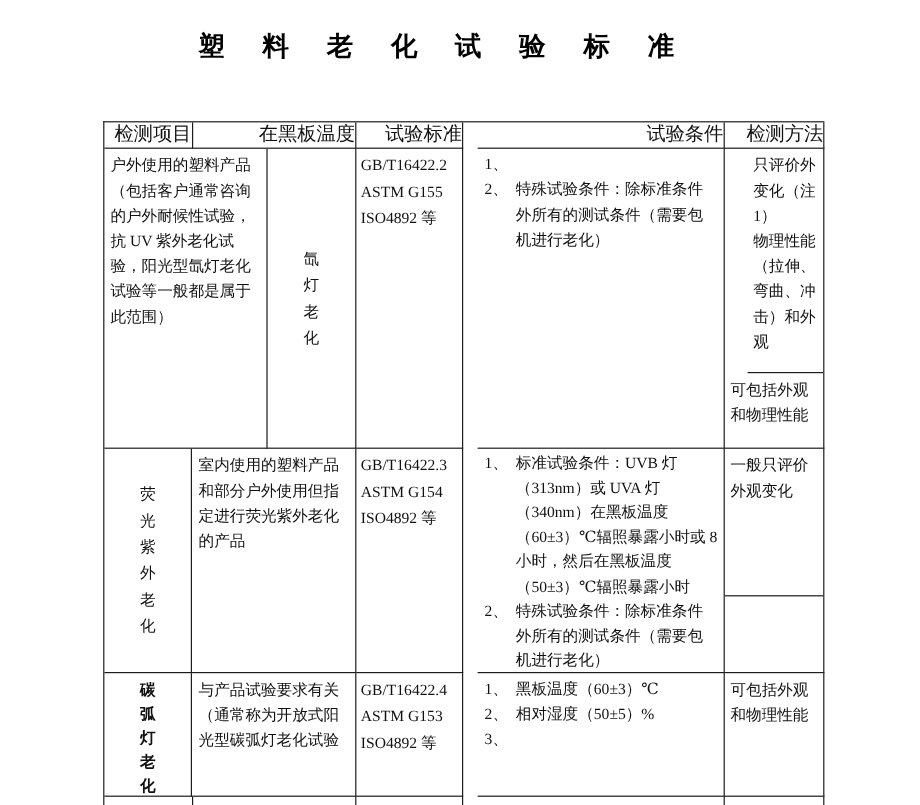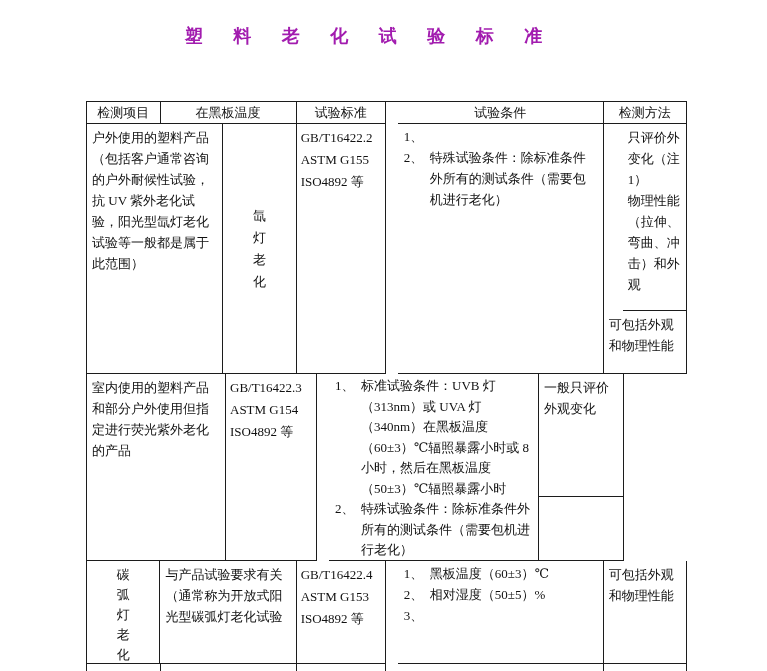--- a/index.html
+++ b/index.html
@@ -18,24 +18,24 @@
     height: 671px;
     background: #ffffff;
     overflow: hidden;
   }
   .doc-title {
     position: absolute;
     top: 24px;
     left: 0;
     width: 740px;
     text-align: center;
-    font-size: 18px;
+    font-size: 22px;
     font-weight: bold;
     letter-spacing: 13px;
-    color: #a21caf;
+    color: #000000;
     white-space: nowrap;
   }
   .doc-table {
     position: absolute;
     left: 86px;
     top: 101px;
     width: 600px;
     border-top: 1px solid #1c1c1c;
     border-left: 1px solid #1c1c1c;
     font-size: 13px;
@@ -48,39 +48,39 @@
     overflow: hidden;
     position: relative;
   }
   .c1 { width: 75px; }
   .c2 { width: 139px; }
   .c3 { width: 91px; }
   .c4 { width: 210px; margin-left: 12px; }
   .c5 { width: 85px; }
   .thead { height: 22px; }
   .thead .td {
-    text-align: center;
+    text-align: right;
     line-height: 21px;
-    font-size: 13px;
+    font-size: 16px;
   }
   .r1 { height: 250px; }
   .r2 { height: 187px; }
   .r3 { height: 103px; }
   .r4 { height: 20px; }
   .cell-pad { padding: 3px 5px; line-height: 21px; }
   .pre { white-space: pre-line; }
   .vcell { display: flex; align-items: center; justify-content: center; }
   .vcell-top { display: flex; align-items: flex-start; justify-content: center; padding-top: 4px; }
   .vtext {
     width: 15px;
     word-break: break-all;
     text-align: center;
     line-height: 22px;
   }
-  .vtext-tight { line-height: 20px; }
+  .vtext-tight { line-height: 20px; font-weight: bold; }
   .std-cell { padding: 3px 4px; line-height: 22px; white-space: pre-line; }
   .cond-cell { padding: 2px 2px 2px 6px; }
   .cond-item { display: flex; line-height: 21px; }
   .cond-item.tight { line-height: 20.5px; }
   .cond-num { flex: 0 0 26px; }
   .cond-text { flex: 1; padding-right: 2px; }
   .method-split-top {
     box-sizing: border-box;
     border-bottom: 1px solid #1c1c1c;
     overflow: hidden;
@@ -138,20 +138,23 @@
         </div>
       </div>
       <div class="td c5" style="padding:0;">
         <div class="method-split-top pre">只评价外变化（注1）
 物理性能（拉伸、弯曲、冲击）和外观</div>
         <div class="method-split-bottom">可包括外观和物理性能</div>
       </div>
     </div>
 
     <div class="tr r2">
+      <div class="td c1 vcell">
+        <div class="vtext">荧光紫外老化</div>
+      </div>
       <div class="td c2">
         <div class="cell-pad">室内使用的塑料产品和部分户外使用但指定进行荧光紫外老化的产品</div>
       </div>
       <div class="td c3">
         <div class="std-cell">GB/T16422.3
 ASTM G154
 ISO4892 等</div>
       </div>
       <div class="td c4 cond-cell">
         <div class="cond-item tight">

